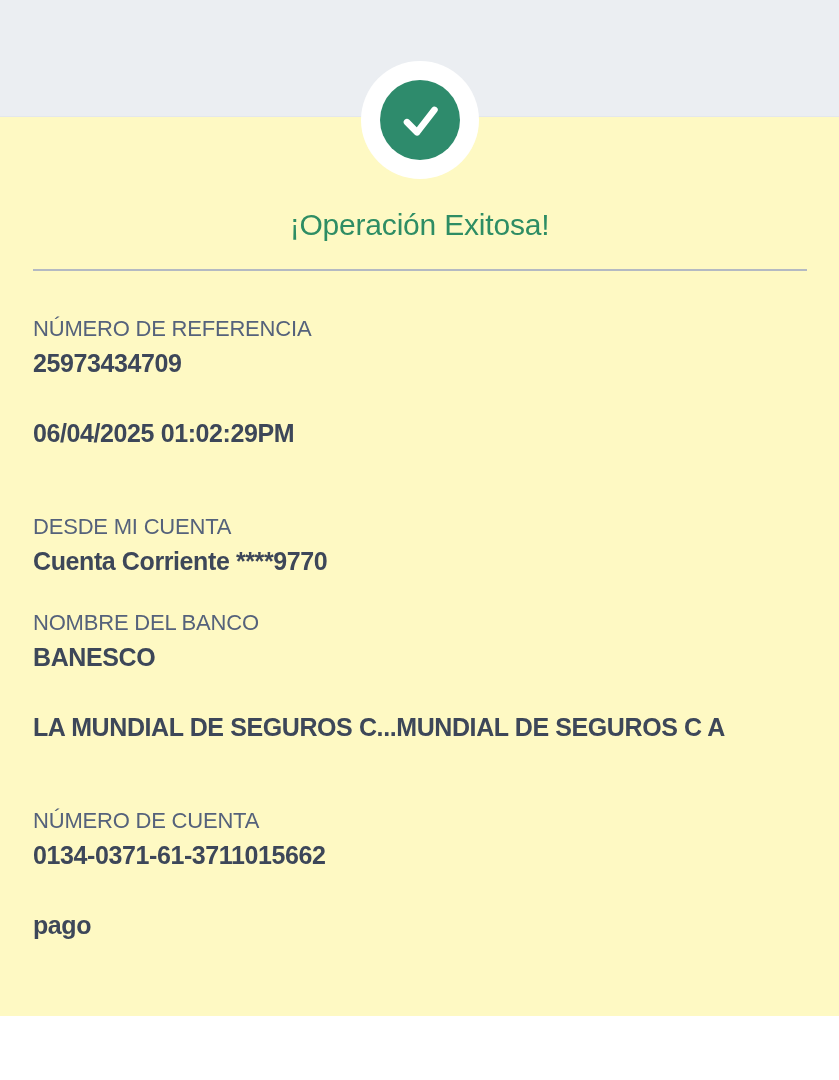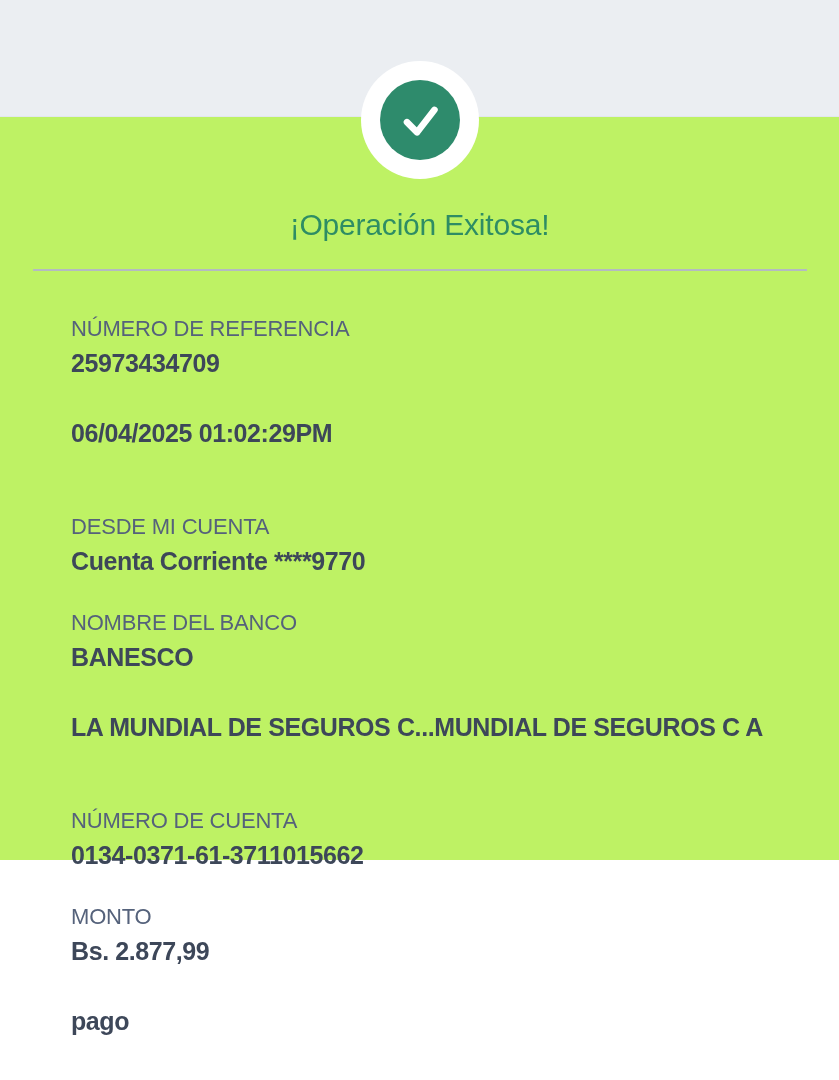--- a/index.html
+++ b/index.html
@@ -6,22 +6,22 @@
   html, body {
     width: 839px;
     height: 1080px;
     background: #ffffff;
     font-family: "Liberation Sans", sans-serif;
     overflow: hidden;
   }
   .screen {
     position: relative;
     width: 839px;
-    height: 860px;
-    background: #bef264;
+    height: 1016px;
+    background: #fef9c3;
   }
   
   .header-band {
     position: relative;
     width: 100%;
     height: 117px;
     background: #ebeef2;
     border-bottom: 1px solid #e3e7ed;
   }
   
@@ -65,21 +65,21 @@
     height: 0;
     border: none;
     border-top: 2.5px solid #b4bac2;
   }
   
   .fields {
     margin-top: 45px;
     padding-left: 33px;
     padding-right: 30px;
   }
-  .field { height: 96px; margin-left: 38px; }
+  .field { height: 96px; }
   .field-label {
     font-size: 22px;
     line-height: 26px;
     font-weight: 400;
     color: #55627b;
     letter-spacing: -0.2px;
   }
   .field-value {
     margin-top: 6px;
     font-size: 25px;
@@ -132,23 +132,19 @@
 
     <div class="field">
       <div class="field-value">LA MUNDIAL DE SEGUROS C...MUNDIAL DE SEGUROS C A</div>
     </div>
 
     <div class="field">
       <div class="field-label">NÚMERO DE CUENTA</div>
       <div class="field-value">0134-0371-61-3711015662</div>
     </div>
 
-    <div class="field">
-      <div class="field-label">MONTO</div>
-      <div class="field-value">Bs. 2.877,99</div>
-    </div>
 
     <div class="field">
       <div class="field-value">pago</div>
     </div>
 
   </div>
 </div>
 
 </body></html>

